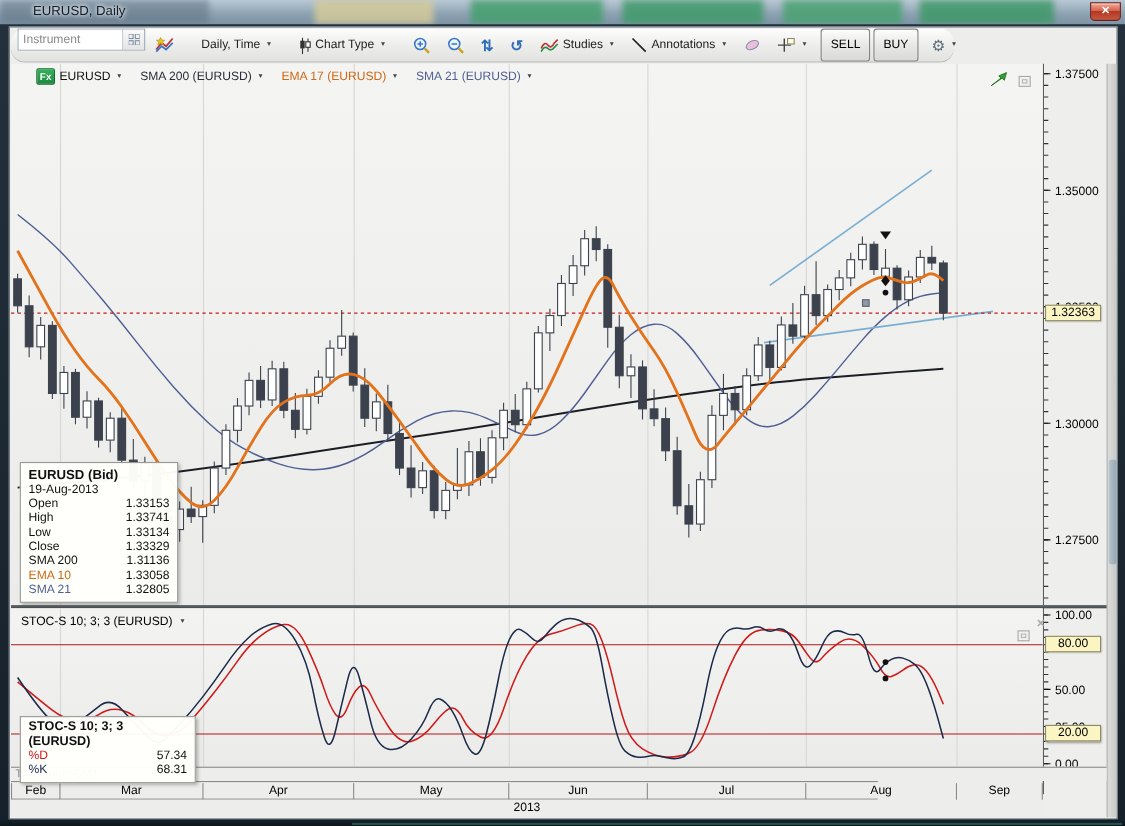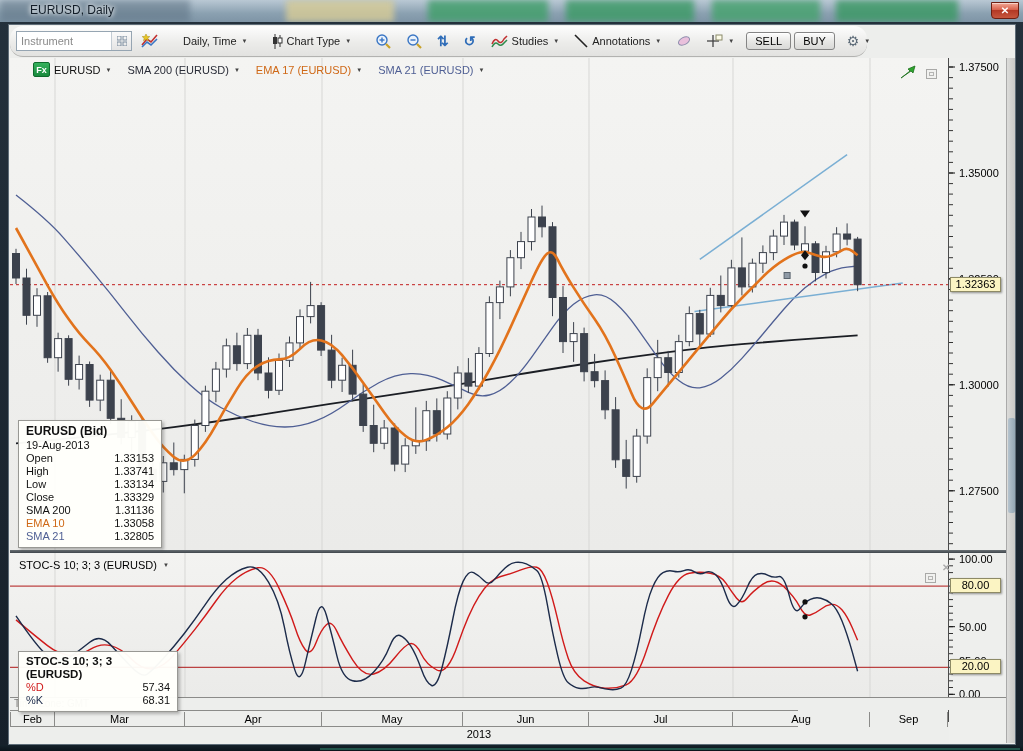--- a/index.html
+++ b/index.html
@@ -5,21 +5,21 @@
   * { margin:0; padding:0; box-sizing:border-box; }
   body { font-family:"Liberation Sans", sans-serif; background:#222; }
   .window { position:relative; width:1023px; height:751px; background:linear-gradient(180deg,#24313c,#16202a); overflow:hidden; }
   
   .titlebar { position:absolute; left:0; top:0; width:1023px; height:22px; background:linear-gradient(180deg,#b9c8d4,#8ba1b1 60%,#7e94a6); overflow:hidden; }
   .blob { position:absolute; top:0; height:22px; filter:blur(3px); opacity:.8; }
   .titletext { position:absolute; left:30px; top:3px; font-size:12px; color:#121d28; text-shadow:0 0 4px #fff,0 0 6px #fff; z-index:5; }
   .closebtn { position:absolute; left:991px; top:2px; width:28px; height:17px; background:linear-gradient(180deg,#f3a997,#d8614c 45%,#b23723 46%,#c6563d); border:1px solid #6e1f12; border-radius:0 0 4px 4px; color:#fff; font-size:10px; font-weight:bold; text-align:center; line-height:15px; z-index:6; box-shadow:inset 0 1px 0 rgba(255,255,255,.5); cursor:pointer; }
   
   .client { position:absolute; left:8px; top:24px; width:1008px; height:721px; background:#edeeec; border:1px solid #5f6d78; }
-  .toolbar { position:absolute; left:1px; top:1px; width:857px; height:31px; background:linear-gradient(180deg,#fdfdfd,#ececea 55%,#e2e2e0); border-bottom:1px solid #b2b2b0; display:flex; align-items:center; padding:0 6px; gap:3px; font-size:11px; color:#222;border-radius:13px; }
+  .toolbar { position:absolute; left:1px; top:1px; width:857px; height:31px; background:linear-gradient(180deg,#fdfdfd,#ececea 55%,#e2e2e0); border-bottom:1px solid #b2b2b0; display:flex; padding:0 6px; gap:3px; font-size:11px; color:#222;border-radius:13px; }
   .instrwrap { display:flex; align-items:center; border:1px solid #96a5b2; background:#fff; height:20px; width:118px; }
   .instrwrap input { border:0; outline:none; width:94px; height:18px; font-size:11px; padding:0 4px; font-family:"Liberation Sans",sans-serif; }
   .instrwrap input::placeholder { color:#8a8a8a; }
   .instrbtn { width:20px; height:18px; border-left:1px solid #c3ccd4; background:linear-gradient(180deg,#fafafa,#e4e4e4); display:flex; align-items:center; justify-content:center; cursor:pointer; }
   .tbtn { display:flex; align-items:center; gap:4px; padding:3px 5px; border:1px solid transparent; border-radius:2px; cursor:pointer; white-space:nowrap; color:#222; background:transparent; font-size:11px; font-family:"Liberation Sans",sans-serif; }
   .dd { font-size:6px; color:#444; margin-left:1px; }
   .sep { width:1px; height:22px; background:#c5c5c3; margin:0 3px; box-shadow:1px 0 0 #fff; }
   .tradebtn { padding:2px 8px; border:1px solid #858585; border-radius:3px; background:linear-gradient(180deg,#fdfdfd,#e8e8e6 50%,#d9d9d7); font-size:11px; cursor:pointer; box-shadow:inset 0 1px 0 #fff; font-family:"Liberation Sans",sans-serif; }
   .uglyph { color:#2f6db8; font-weight:bold; font-size:14px; line-height:14px; }
   

